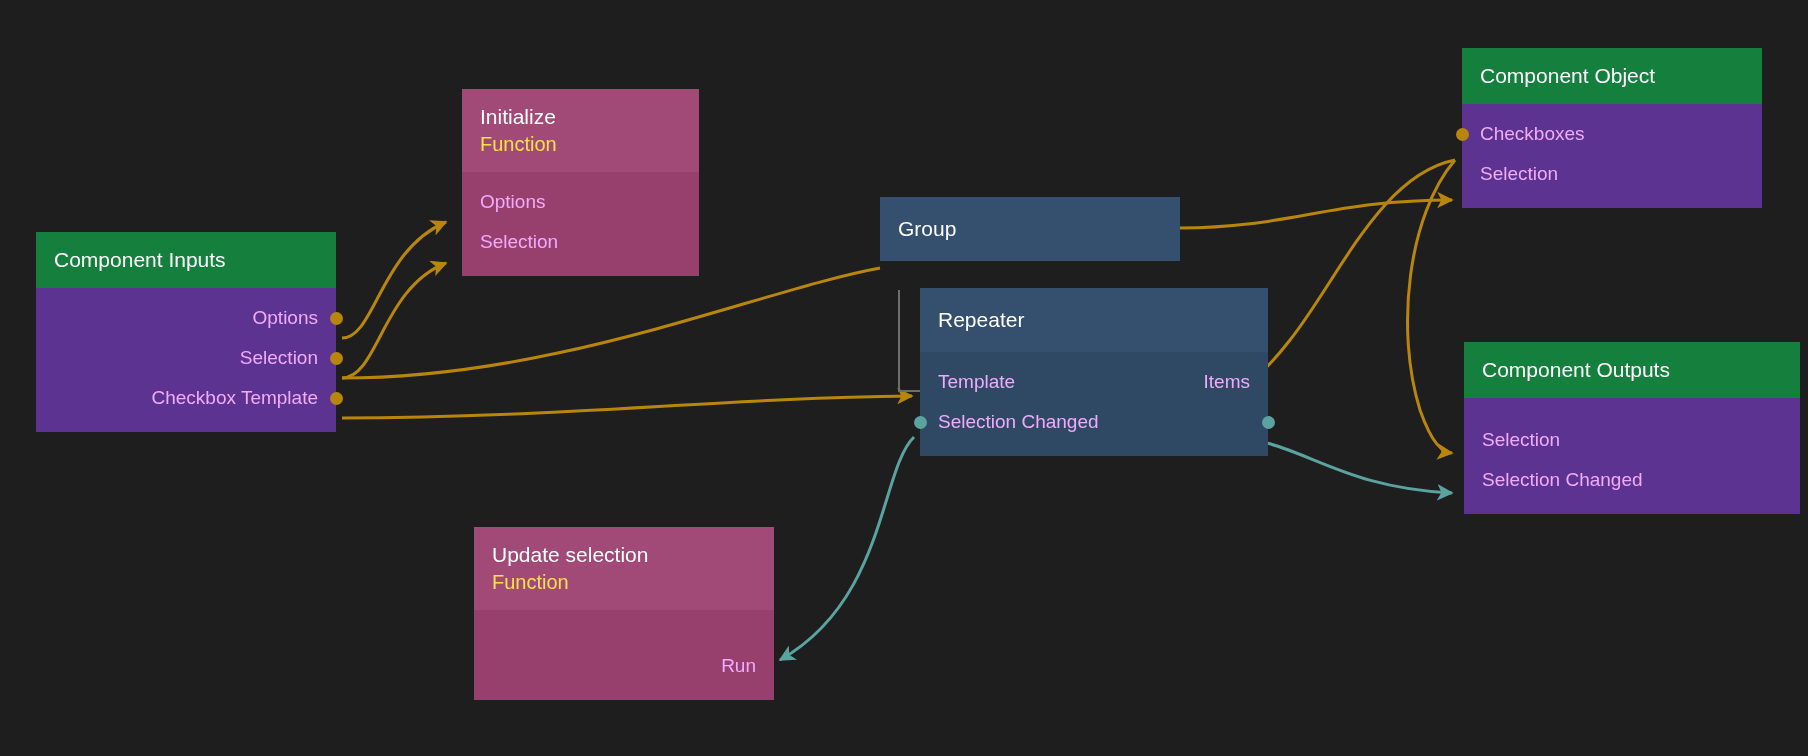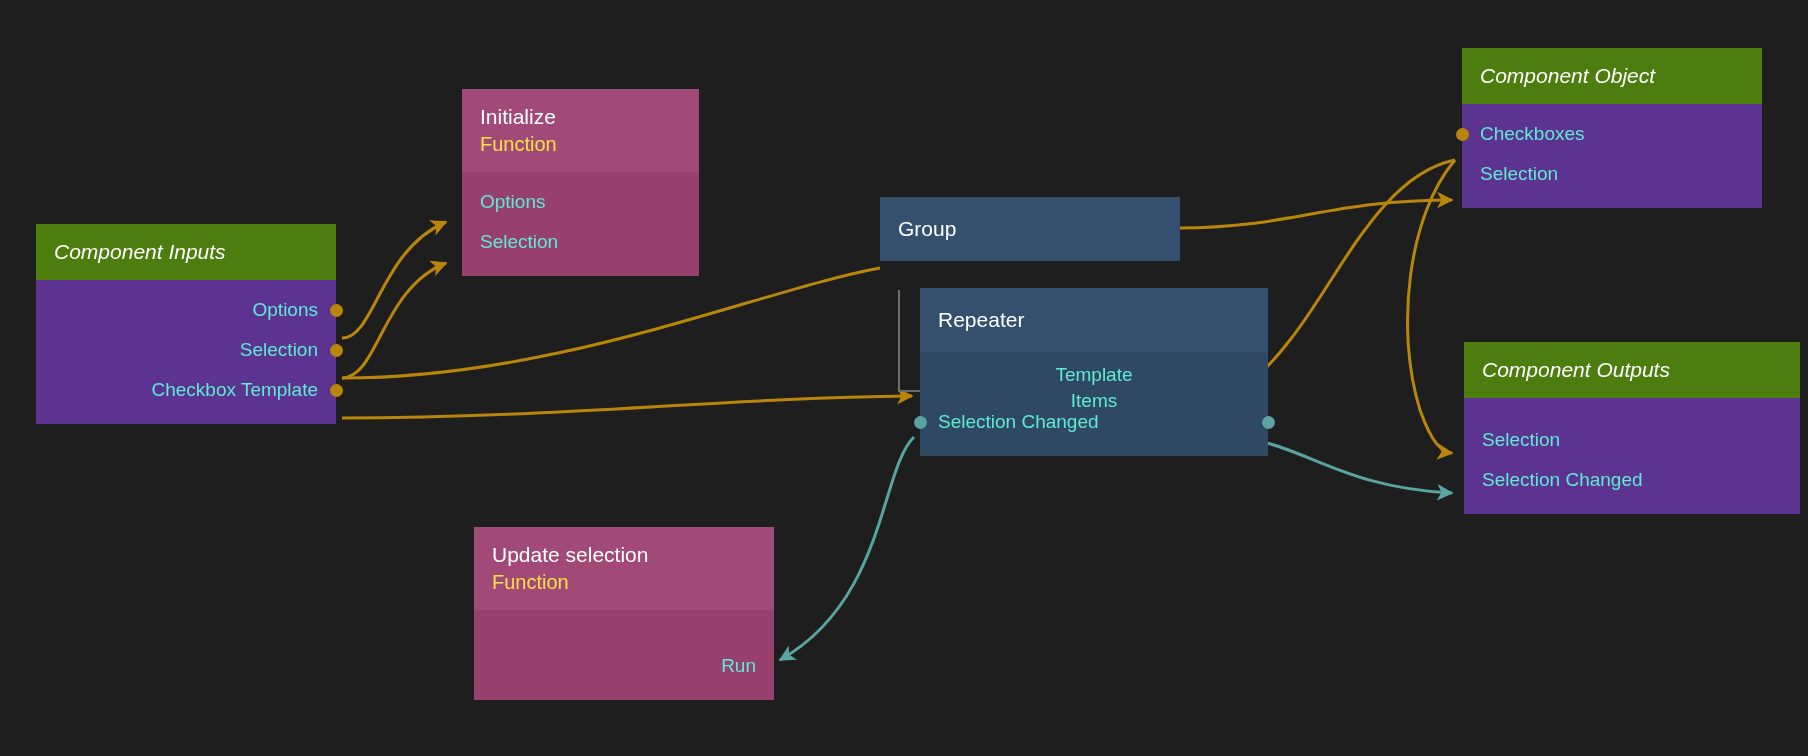--- a/index.html
+++ b/index.html
@@ -60,42 +60,41 @@
     align-items: center;
     height: 40px;
     box-sizing: border-box;
     padding: 0 18px;
   }
   .port-row.align-right {
     justify-content: flex-end;
   }
   .port-row.align-split {
     justify-content: space-between;
-    flex-direction: column;
   }
   .port-label {
-    color: #5eead4;
+    color: #f0abfc;
     font-size: 19px;
     line-height: 26px;
     white-space: nowrap;
   }
   .port-dot {
     position: absolute;
     width: 13px;
     height: 13px;
     border-radius: 50%;
     top: 50%;
     margin-top: -6.5px;
     z-index: 3;
   }
   .port-dot.left  { left: -6.5px; }
   .port-dot.right { right: -6.5px; }
 
   
-  .node-purple .node-header { background: #4d7c0f; font-style: italic; }
+  .node-purple .node-header { background: #15803d; }
   .node-purple .node-body   { background: #5d3391; }
 
   
   .node-magenta .node-header { background: #a14a77; }
   .node-magenta .node-body   { background: #98406d; }
 
   
   .node-blue .node-header { background: #35506e; }
   .node-blue .node-body   { background: #2f4964; }
 
@@ -139,21 +138,21 @@
       <path d="M 1455 160 C 1408 215 1395 330 1420 410 C 1432 444 1442 452 1452 453" stroke="#b8860b" marker-end="url(#arrow-amber)"></path>
 
       <path d="M 1222 437 C 1300 437 1330 487 1452 493" stroke="#5aa3a0" marker-end="url(#arrow-teal)"></path>
 
       <path d="M 914 437 C 880 470 886 600 780 660" stroke="#5aa3a0" marker-end="url(#arrow-teal)"></path>
     </g>
   </svg>
 
   <div class="group-bracket" style="left:898px; top:290px; width:24px; height:100px;"></div>
 
-  <div class="node node-purple" style="left:36px; top:224px; width:300px;">
+  <div class="node node-purple" style="left:36px; top:232px; width:300px;">
     <div class="node-header">
       <div class="node-title">Component Inputs</div>
     </div>
     <div class="node-body">
       <div class="port-row align-right">
         <span class="port-label">Options</span>
         <span class="port-dot right" style="background:#b8860b;"></span>
       </div>
       <div class="port-row align-right">
         <span class="port-label">Selection</span>

